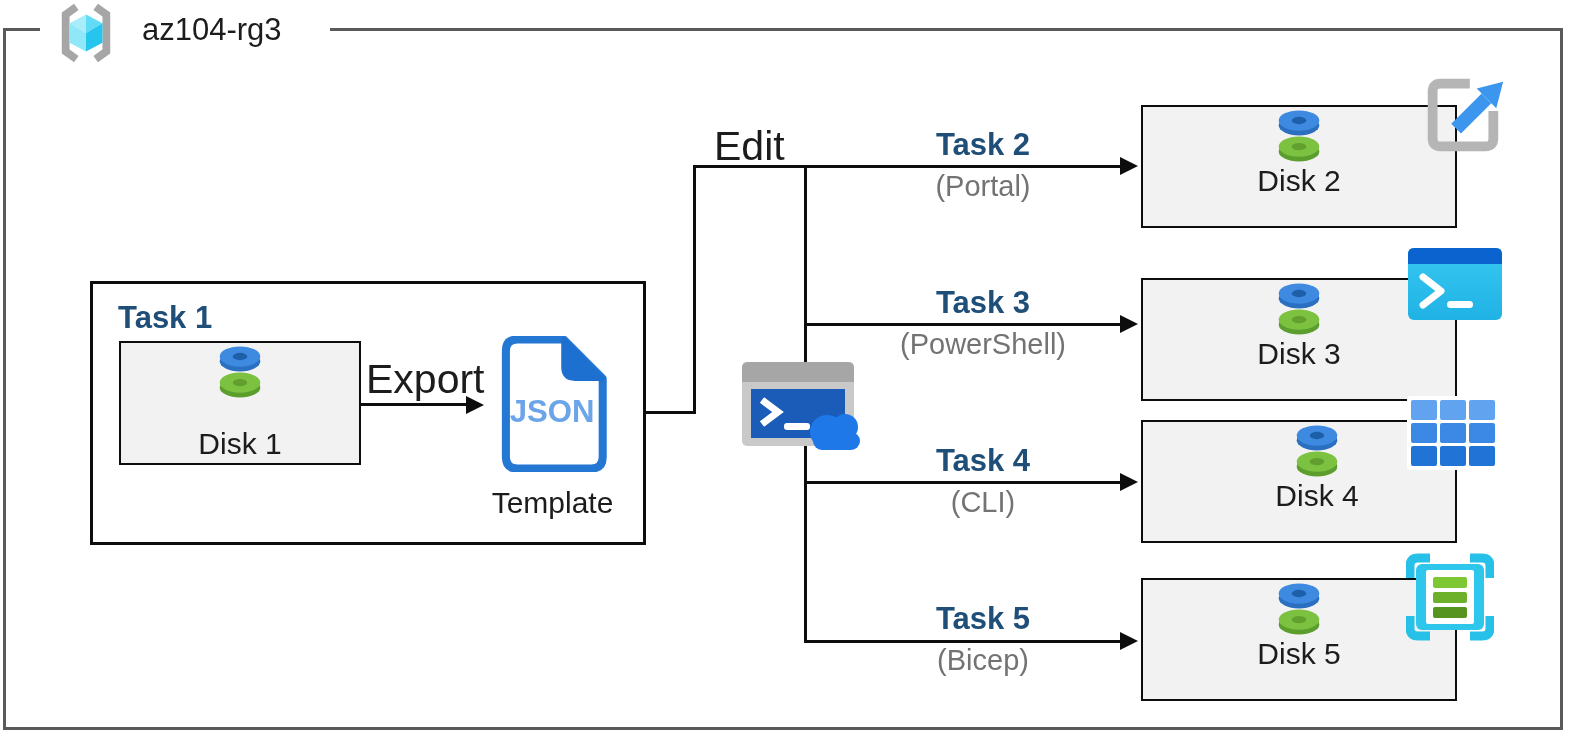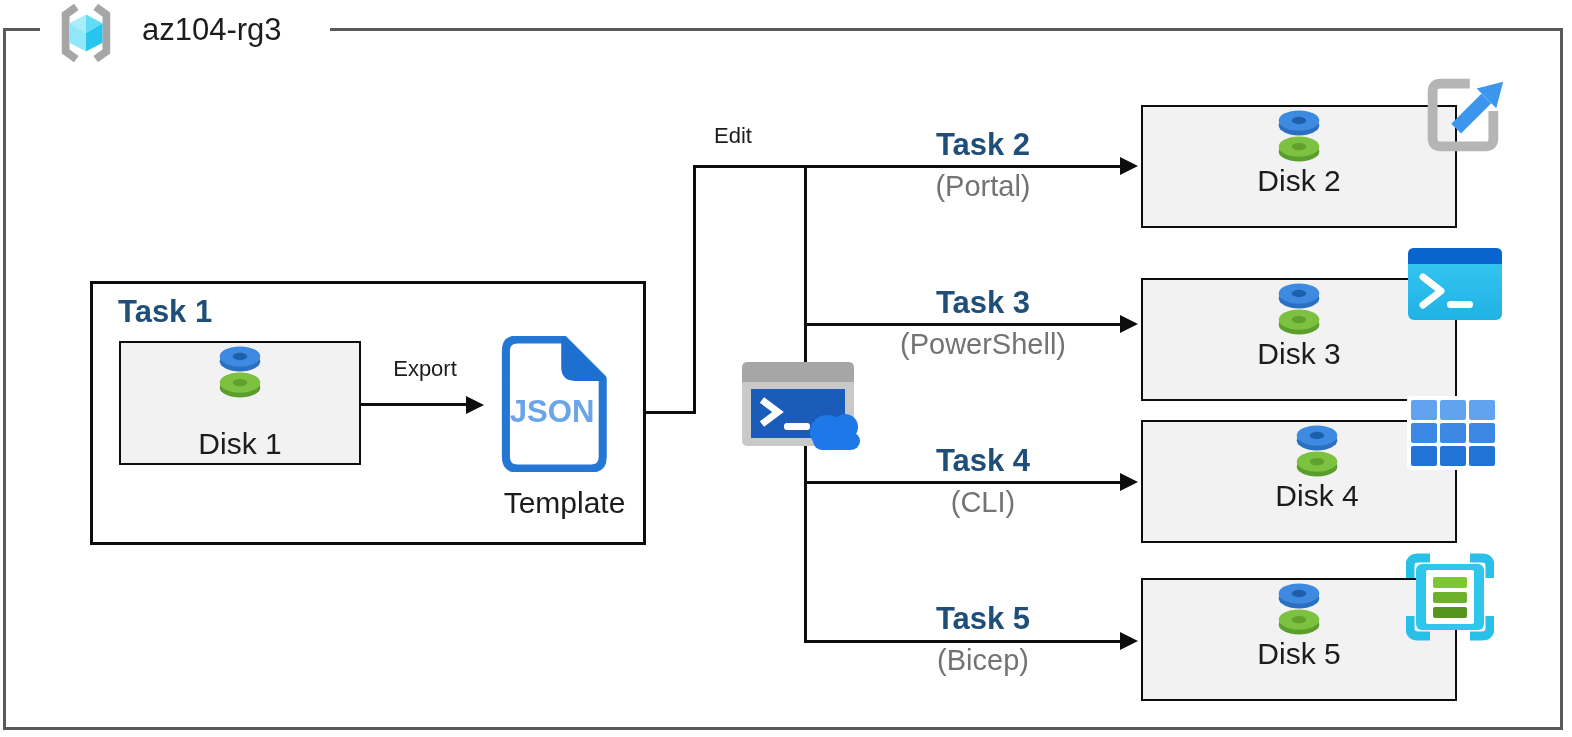--- a/index.html
+++ b/index.html
@@ -8,21 +8,21 @@
   .abs{position:absolute;}
   .outer-frame{left:3px;top:28px;width:1560px;height:702px;border:3px solid #5a5a5a;box-sizing:border-box;}
   .mask{background:#fff;}
   .rg-label{left:142px;top:12px;font-size:31px;color:#1c1c1c;}
   .group-box{border:3px solid #0d0d0d;background:#fff;box-sizing:border-box;}
   .disk-box{background:#f2f2f2;border:2.5px solid #0d0d0d;box-sizing:border-box;
             display:flex;flex-direction:column;align-items:center;justify-content:flex-start;gap:1px;}
   .disk-label{font-size:30px;color:#1c1c1c;}
   .task-title{font-size:31px;font-weight:bold;color:#1f4e79;text-align:center;}
   .method-label{font-size:29px;color:#737373;text-align:center;}
-  .plain-label{font-size:22px;color:#1c1c1c;}
+  .plain-label{font-size:41px;color:#1c1c1c;}
   .hline{background:#0d0d0d;height:3px;}
   .vline{background:#0d0d0d;width:3px;}
   .ah{width:0;height:0;border-top:9px solid transparent;border-bottom:9px solid transparent;border-left:18px solid #0d0d0d;}
   .caption{font-size:30px;color:#1c1c1c;text-align:center;}
 </style>
 </head>
 <body>
 
 <div id="stage">
 
@@ -33,21 +33,21 @@
     <path d="M26 5 L15 13 V51 L26 59" stroke="#a6a6a6" stroke-width="8" fill="none"></path>
     <path d="M46 5 L57 13 V51 L46 59" stroke="#a6a6a6" stroke-width="8" fill="none"></path>
     <polygon points="36,13 19,22 36,32" fill="#a9ecfa"></polygon>
     <polygon points="36,13 53,22 36,32" fill="#62dcf6"></polygon>
     <polygon points="19,22 36,32 36,51 19,42" fill="#8fe7f8"></polygon>
     <polygon points="53,22 36,32 36,51 53,42" fill="#27c5ee"></polygon>
   </svg>
   <div class="abs rg-label">az104-rg3</div>
 
   <div class="abs group-box" style="left:90px;top:281px;width:556px;height:264px;"></div>
-  <div class="abs task-title" style="left:118px;top:294px;width:120px;text-align:left;">Task 1</div>
+  <div class="abs task-title" style="left:118px;top:300px;width:120px;text-align:left;">Task 1</div>
 
   <div class="abs disk-box" style="left:119px;top:341px;width:242px;height:124px;gap:28px;">
     <svg width="62" height="56" viewBox="0 0 64 58">
       <ellipse cx="32" cy="19" rx="21" ry="10.5" fill="#2a6fc0"></ellipse>
       <ellipse cx="32" cy="14" rx="21" ry="10.5" fill="#3e8ae0"></ellipse>
       <ellipse cx="32" cy="14" rx="7.5" ry="3.8" fill="#1d5fa8"></ellipse>
       <ellipse cx="32" cy="46" rx="21" ry="10.5" fill="#5c9e2d"></ellipse>
       <ellipse cx="32" cy="41" rx="21" ry="10.5" fill="#7cc240"></ellipse>
       <ellipse cx="32" cy="41" rx="7.5" ry="3.8" fill="#639f2f"></ellipse>
     </svg>
@@ -56,21 +56,21 @@
 
   <div class="abs plain-label" style="left:366px;top:356px;width:118px;text-align:center;">Export</div>
   <div class="abs hline" style="left:361px;top:403px;width:108px;"></div>
   <div class="abs ah" style="left:466px;top:396px;"></div>
 
   <svg class="abs" style="left:494px;top:336px;" width="116" height="136" viewBox="0 0 100 118">
     <path d="M20 3 h40 L94 37 v68 q0 10 -10 10 H20 q-10 0 -10 -10 V13 q0 -10 10 -10 z" fill="#ffffff" stroke="#2478d4" stroke-width="7" stroke-linejoin="round"></path>
     <path d="M60 3 L94 37 H70 q-10 0 -10 -10 z" fill="#1d6fd0" stroke="#1d6fd0" stroke-width="4" stroke-linejoin="round"></path>
     <text x="50" y="75" text-anchor="middle" font-size="27" font-weight="bold" fill="#6ba4e8" font-family="Liberation Sans, sans-serif">JSON</text>
   </svg>
-  <div class="abs caption" style="left:492px;top:486px;width:145px;">Template</div>
+  <div class="abs caption" style="left:480px;top:486px;width:145px;">Template</div>
 
   <div class="abs hline" style="left:644px;top:411px;width:52px;"></div>
   <div class="abs vline" style="left:693px;top:166px;height:248px;"></div>
   <div class="abs plain-label" style="left:714px;top:123px;">Edit</div>
 
   <div class="abs vline" style="left:804px;top:166px;height:477px;"></div>
 
   <div class="abs hline" style="left:693px;top:165px;width:432px;"></div>
   <div class="abs ah" style="left:1120px;top:157px;"></div>
 

